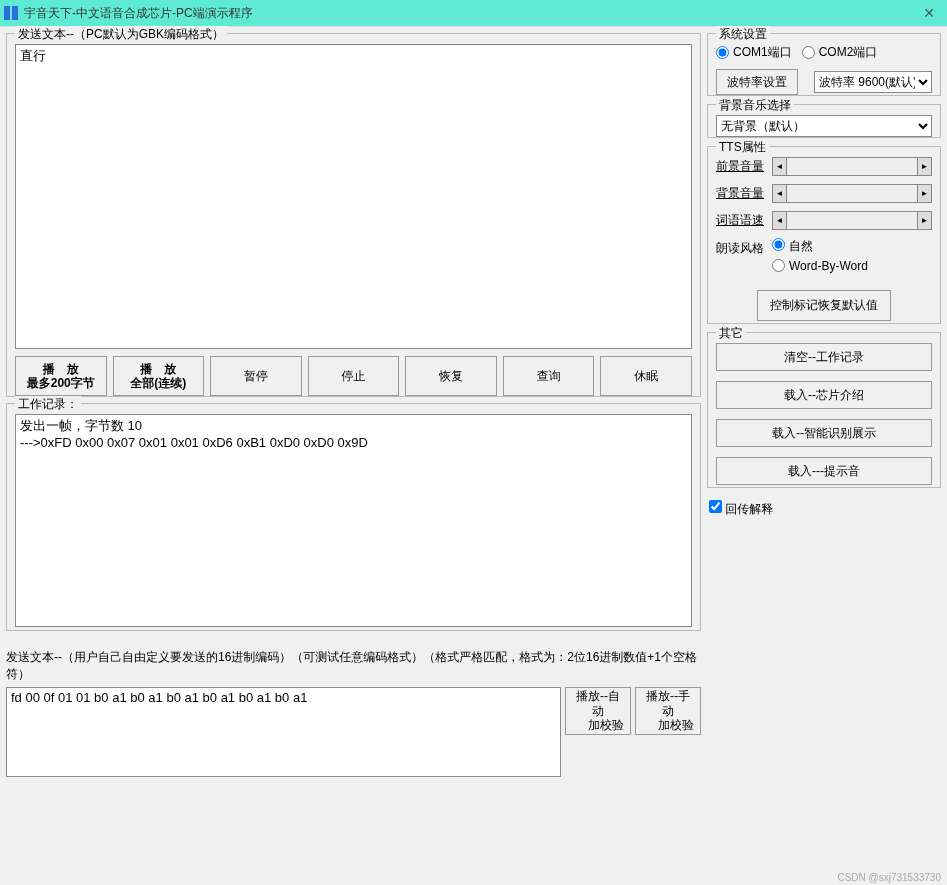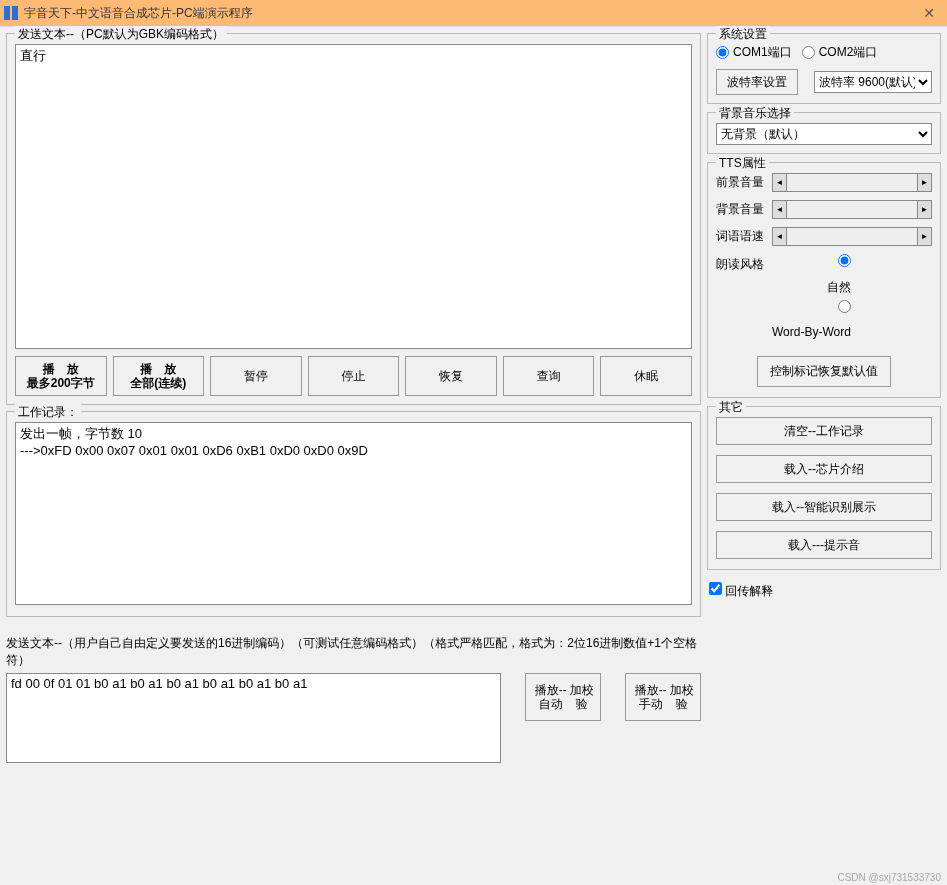--- a/index.html
+++ b/index.html
@@ -1,51 +1,51 @@
 <!DOCTYPE html>
 <html><head>
 <meta charset="utf-8">
 <style>
 * { box-sizing: border-box; margin: 0; padding: 0; }
 body { font-family: "SimSun", "宋体", sans-serif; font-size: 12px; background: #f0f0f0; width: 947px; height: 885px; overflow: hidden; }
-.titlebar { height: 26px; background: #fdba74; display: flex; align-items: center; padding: 0 4px; color: #333; }
+.titlebar { height: 26px; background: #5eead4; display: flex; align-items: center; padding: 0 4px; color: #333; }
 .titlebar .logo { width: 14px; height: 14px; margin-right: 6px; display: inline-block; }
 .titlebar .logo svg { width: 14px; height: 14px; }
 .titlebar .title { flex: 1; }
 .titlebar .close { width: 28px; text-align: center; cursor: pointer; font-size: 14px; color: #555; }
 .window-body { background: #f0f0f0; border-top: 1px solid #ddd; padding: 6px; height: 859px; position: relative; display: flex; gap: 6px; }
 .left-col { flex: 1; display: flex; flex-direction: column; gap: 6px; }
 .right-col { width: 234px; display: flex; flex-direction: column; gap: 8px; }
-.groupbox { border: 1px solid #bbb; padding: 10px 8px 8px 8px; position: relative; background: #f0f0f0; }
+.groupbox { border: 1px solid #bbb; padding: 10px 8px 0 8px; position: relative; background: #f0f0f0; }
 .groupbox .legend { position: absolute; top: -8px; left: 8px; background: #f0f0f0; padding: 0 3px; font-size: 12px; }
 .textarea { width: 100%; background: #fff; border: 1px solid #888; padding: 2px 4px; font-family: "SimSun", sans-serif; font-size: 13px; resize: none; overflow-y: scroll; }
 .send-textarea { height: 305px; }
-.log-textarea { height: 183px; white-space: pre; }
-.hex-row { display: flex; gap: 24px; align-items: flex-start; margin-top: 4px; }
+.log-textarea { height: 213px; white-space: pre; }
+.hex-row { display: flex; gap: 4px; align-items: flex-start; margin-top: 4px; }
 .hex-textarea { flex: 1; height: 90px; }
 .btn { background: #f0f0f0; border: 1px solid #999; padding: 4px 6px; font-size: 12px; cursor: pointer; text-align: center; font-family: "SimSun", sans-serif; }
 .btn-row { display: flex; gap: 6px; margin-top: 4px; }
 .btn-row .btn { flex: 1; height: 40px; display: flex; flex-direction: column; justify-content: center; align-items: center; }
 .btn-row .btn.two-line { line-height: 1.2; }
-.btn-small { width: 76px; height: 48px; display: flex; flex-direction: row; justify-content: center; align-items: center; line-height: 1.2; }
+.btn-small { width: 66px; height: 48px; display: flex; flex-direction: column; justify-content: center; align-items: flex-end; line-height: 1.2; }
 .btn-wide { width: 100%; margin-bottom: 10px; height: 28px; }
 .radio-row { display: flex; align-items: center; gap: 10px; margin-bottom: 8px; }
 .radio-row label { display: flex; align-items: center; gap: 4px; }
 .com-row { display: flex; align-items: center; gap: 16px; }
 .select { border: 1px solid #888; background: #fff; height: 22px; width: 100%; font-size: 12px; font-family: "SimSun", sans-serif; }
 .slider-row { display: flex; align-items: center; margin-bottom: 8px; }
-.slider-row .lbl { width: 56px; }
+.slider-row .lbl { width: 56px; text-decoration: underline; }
 .slider-track { flex: 1; height: 19px; border: 1px solid #888; background: #eee; display: flex; align-items: center; position: relative; }
 .slider-track .arrow { width: 14px; height: 100%; border: none; background: #ddd; text-align: center; font-size: 8px; line-height: 17px; cursor: pointer; }
 .slider-track .arrow-l { border-right: 1px solid #888; }
 .slider-track .arrow-r { border-left: 1px solid #888; }
 .slider-track .rail { flex: 1; height: 100%; position: relative; }
 .style-row { display: flex; align-items: flex-start; margin-bottom: 10px; }
 .style-row .lbl { width: 56px; padding-top: 2px; }
-.style-opts label { display: flex; align-items: flex-end; gap: 12px; margin-bottom: 4px; flex-direction: column; }
+.style-opts label { display: flex; align-items: flex-start; gap: 4px; margin-bottom: 4px; }
 .check-row { display: flex; align-items: center; gap: 4px; margin: 4px 0 0 2px; }
 .reset-btn { display: block; margin: 13px auto 2px; padding: 6px 12px; }
 .bold { font-weight: bold; }
 .watermark { position: absolute; bottom: 2px; right: 6px; color: rgba(120,120,120,.6); font-size: 10px; text-align: center; }
 .hex-label-wrap { margin-top: 12px; }
 </style>
 </head>
 <body>
 
 <div class="titlebar">

